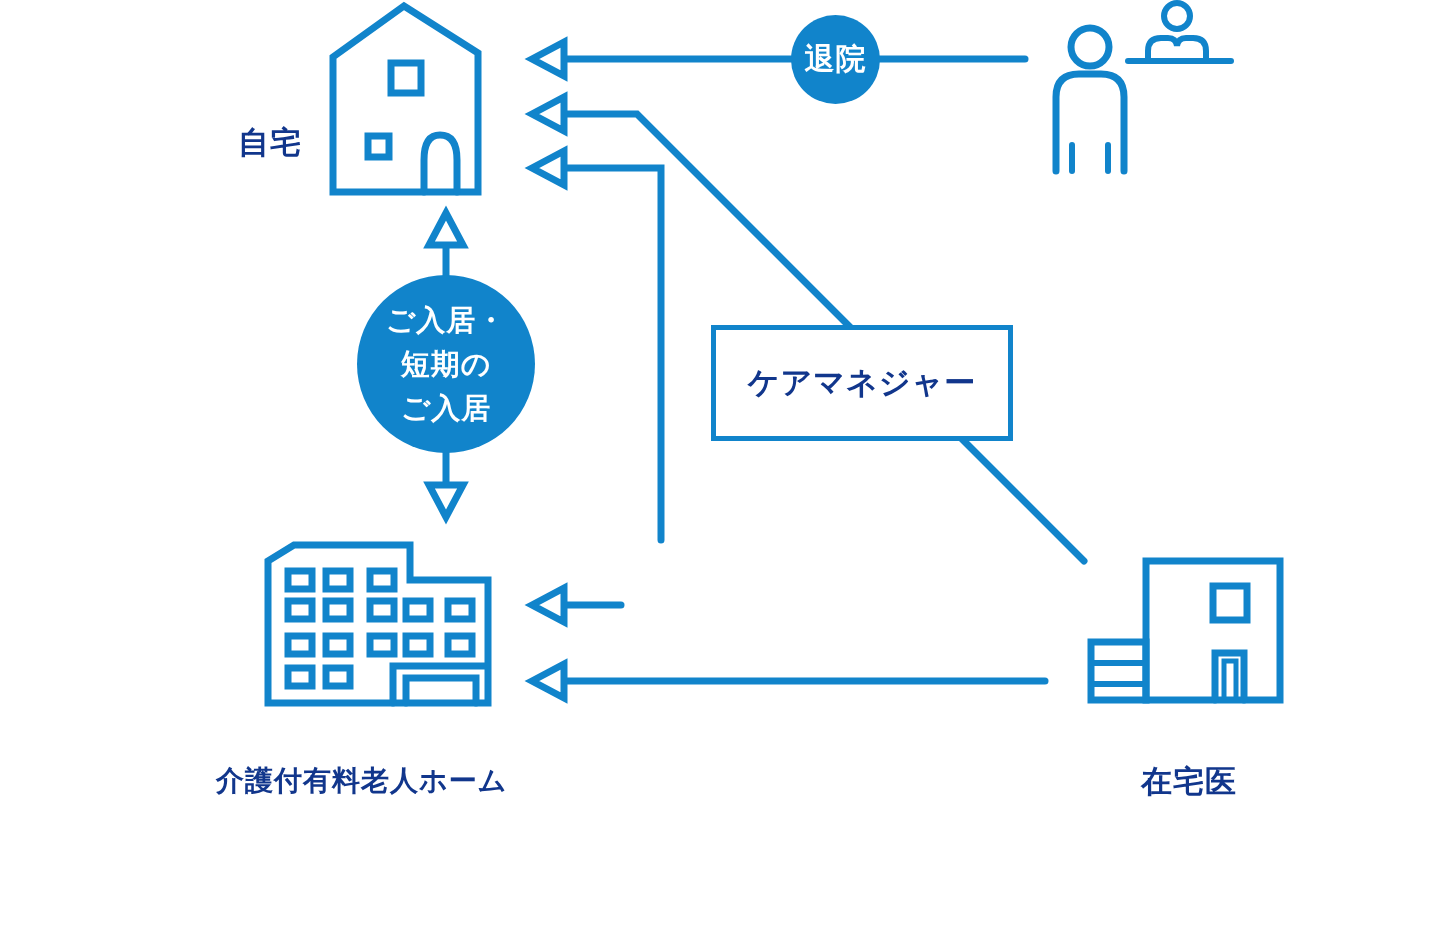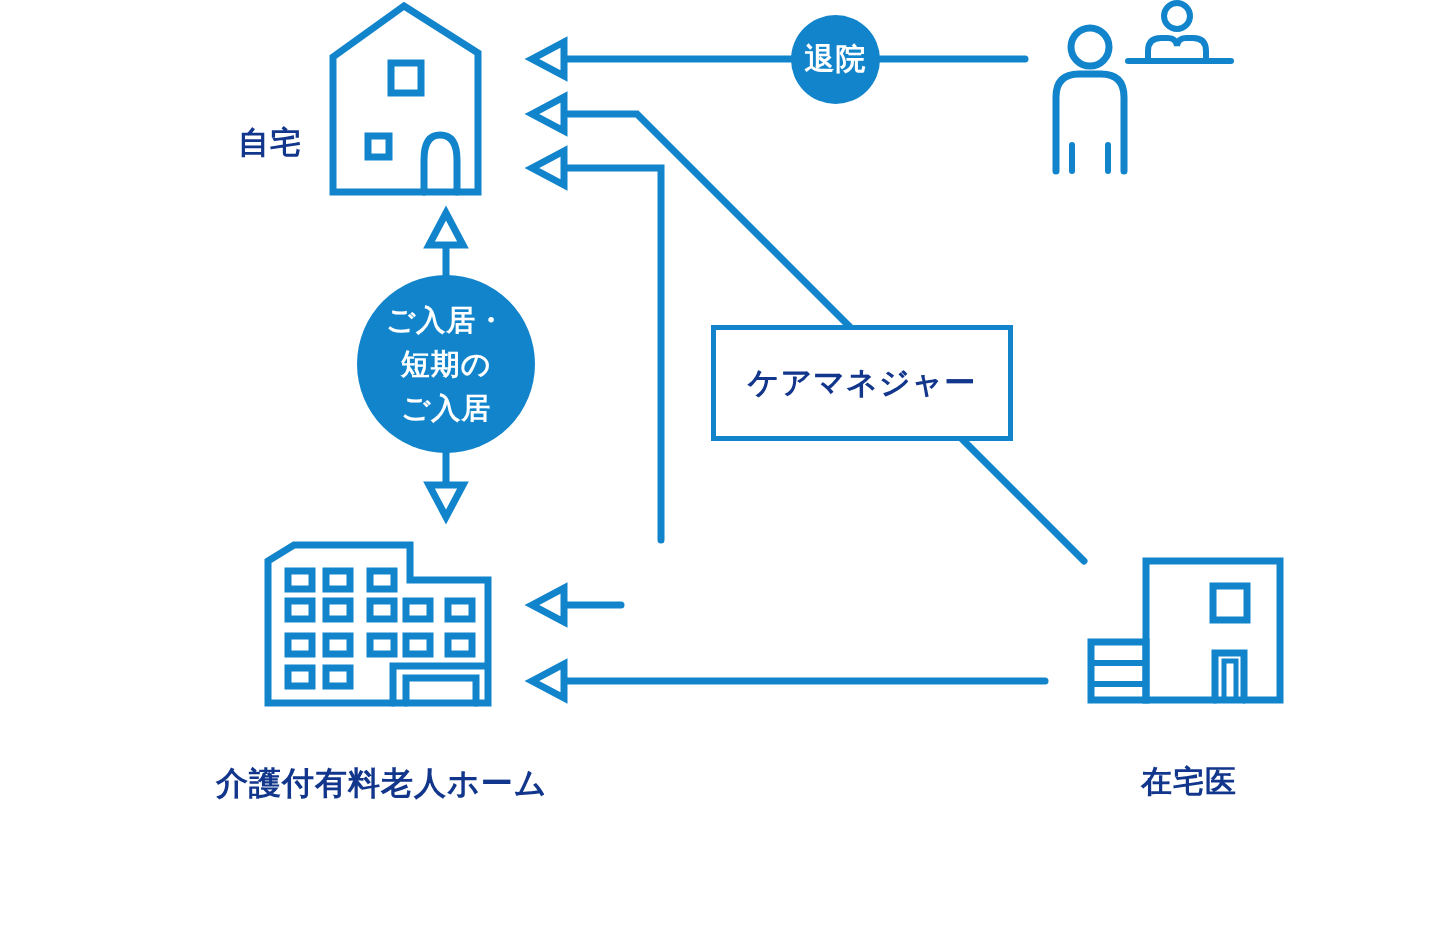--- a/index.html
+++ b/index.html
@@ -68,21 +68,21 @@
   .box-care{
     left:711px;top:281px;width:302px;height:116px;
     font-size:31px;line-height:46px;letter-spacing:1px;margin-top:44px;
   }
   .box-nursing{
     left:617px;top:535px;width:301px;height:113px;
     font-size:31px;letter-spacing:2px;
   }
   .label-home{left:238px;top:92px;}
   .label-discharge-support{left:1147px;top:94px;font-size:32px;}
-  .label-nursing-home{left:216px;top:732px;font-size:32px;}
+  .label-nursing-home{left:216px;top:732px;font-size:28px;}
   .label-home-doctor{left:1141px;top:731px;}
   .logo{
     position:absolute;
     left:218px;top:786px;
     color:var(--logo-orange);
     font-family:"DejaVu Serif","Liberation Serif",serif;
     font-style:italic;
     font-weight:700;
     font-size:78px;
     letter-spacing:2px;

